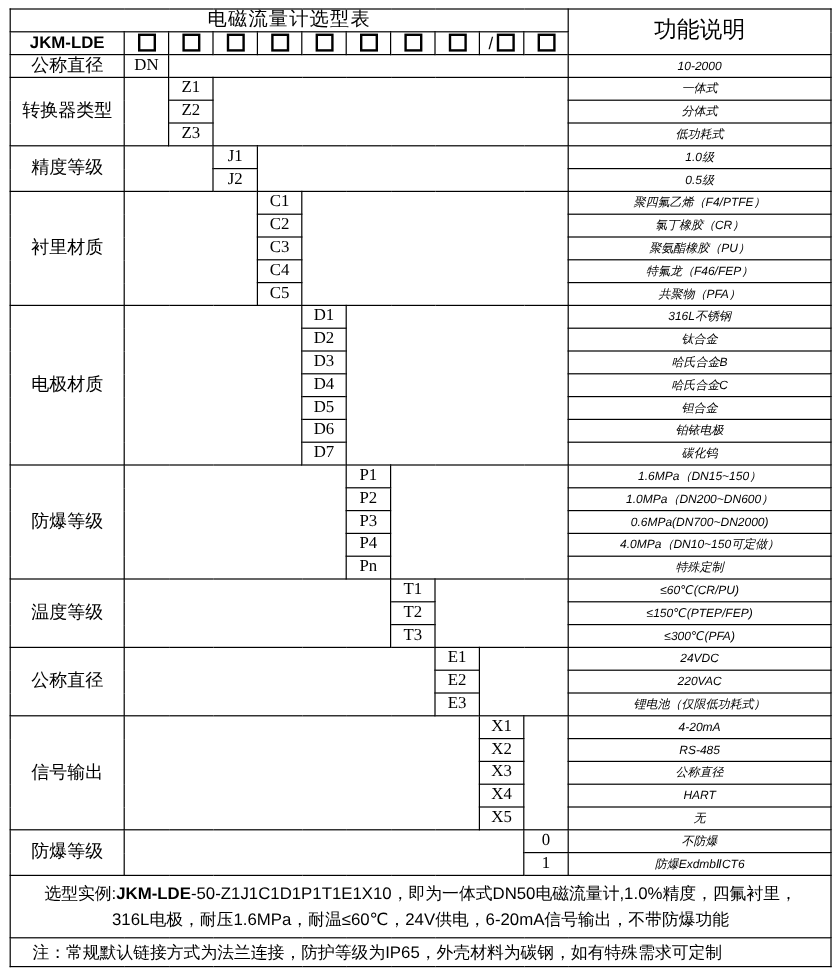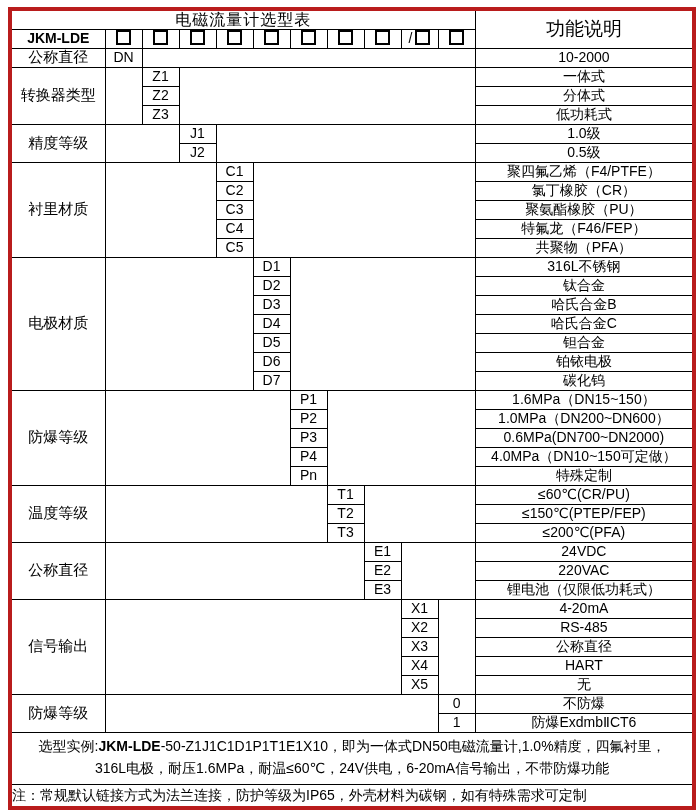--- a/index.html
+++ b/index.html
@@ -4,46 +4,46 @@
 <style>
   html,body{margin:0;padding:0;}
   body{
     width:700px;height:810px;background:#ffffff;color:#000;
     font-family:"Liberation Sans","DejaVu Sans",sans-serif;
     position:relative;overflow:hidden;
   }
   table.sel{
     position:absolute;left:8px;top:7px;width:684px;
     border-collapse:collapse;table-layout:fixed;
-    border:4px solid #b91c1c;
+    border:1px solid #b91c1c;
   }
   td{
     border:1px solid #000;padding:0;margin:0;
     text-align:center;vertical-align:middle;
     overflow:hidden;white-space:nowrap;
     font-size:14px;line-height:1.1;
   }
   tr{height:19px;}
   td.title{font-size:16px;letter-spacing:1px;}
   td.fn{font-size:19px;}
   td.model{font-weight:bold;font-size:14px;}
   td.lbl{font-size:15px;}
-  td.code{font-size:14px;font-family:Liberation Sans, sans-serif;margin-left:36px;}
-  td.desc{font-size:14px;}
+  td.code{font-size:14px;font-family:Liberation Serif, serif;margin-left:36px;}
+  td.desc{font-size:10px;font-style:italic;}
   td.empty{background:#fff;}
   .box{
     display:inline-block;width:11px;height:11px;
     border:2px solid #000;background:#fff;vertical-align:-2px;
   }
   .slash{display:inline-block;margin-right:3px;font-size:14px;}
   tr.example-row{height:52px;}
   tr.note-row{height:24px;}
   td.example{font-size:14px;line-height:1.55;margin-top:16px;}
   td.example .bold{font-weight:bold;}
-  td.note{text-align:left;padding-left:0;font-size:14px;}
+  td.note{text-align:left;padding-left:18px;font-size:14px;}
 </style>
 </head>
 <body>
 
 <table class="sel">
   <colgroup>
     <col style="width:95px">
     <col style="width:37px">
       <col style="width:37px">
       <col style="width:37px">
@@ -198,21 +198,21 @@
       <td class="code">T1</td>
       <td class="empty" rowspan="3" colspan="3"></td>
       <td class="desc">≤60℃(CR/PU)</td>
     </tr>
     <tr>
         <td class="code">T2</td>
         <td class="desc">≤150℃(PTEP/FEP)</td>
       </tr>
     <tr>
         <td class="code">T3</td>
-        <td class="desc">≤200℃(PFA)</td>
+        <td class="desc">≤300℃(PFA)</td>
       </tr>
 
     <tr>
       <td class="lbl" rowspan="3">公称直径</td>
       <td class="empty" rowspan="3" colspan="7"></td>
       <td class="code">E1</td>
       <td class="empty" rowspan="3" colspan="2"></td>
       <td class="desc">24VDC</td>
     </tr>
     <tr>

